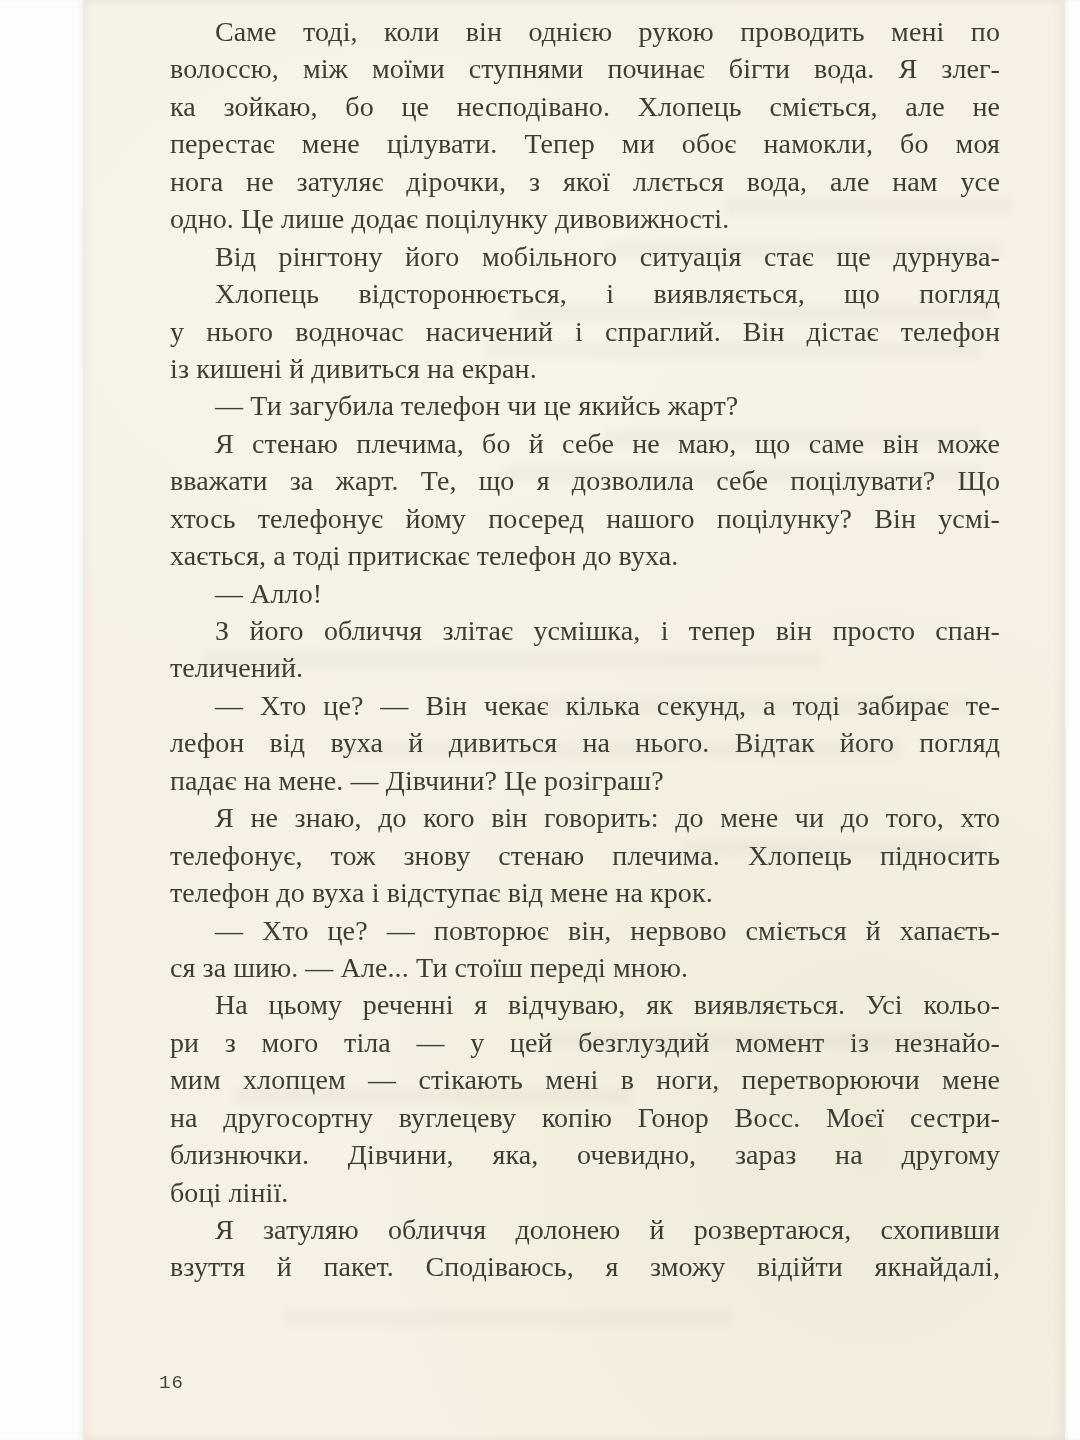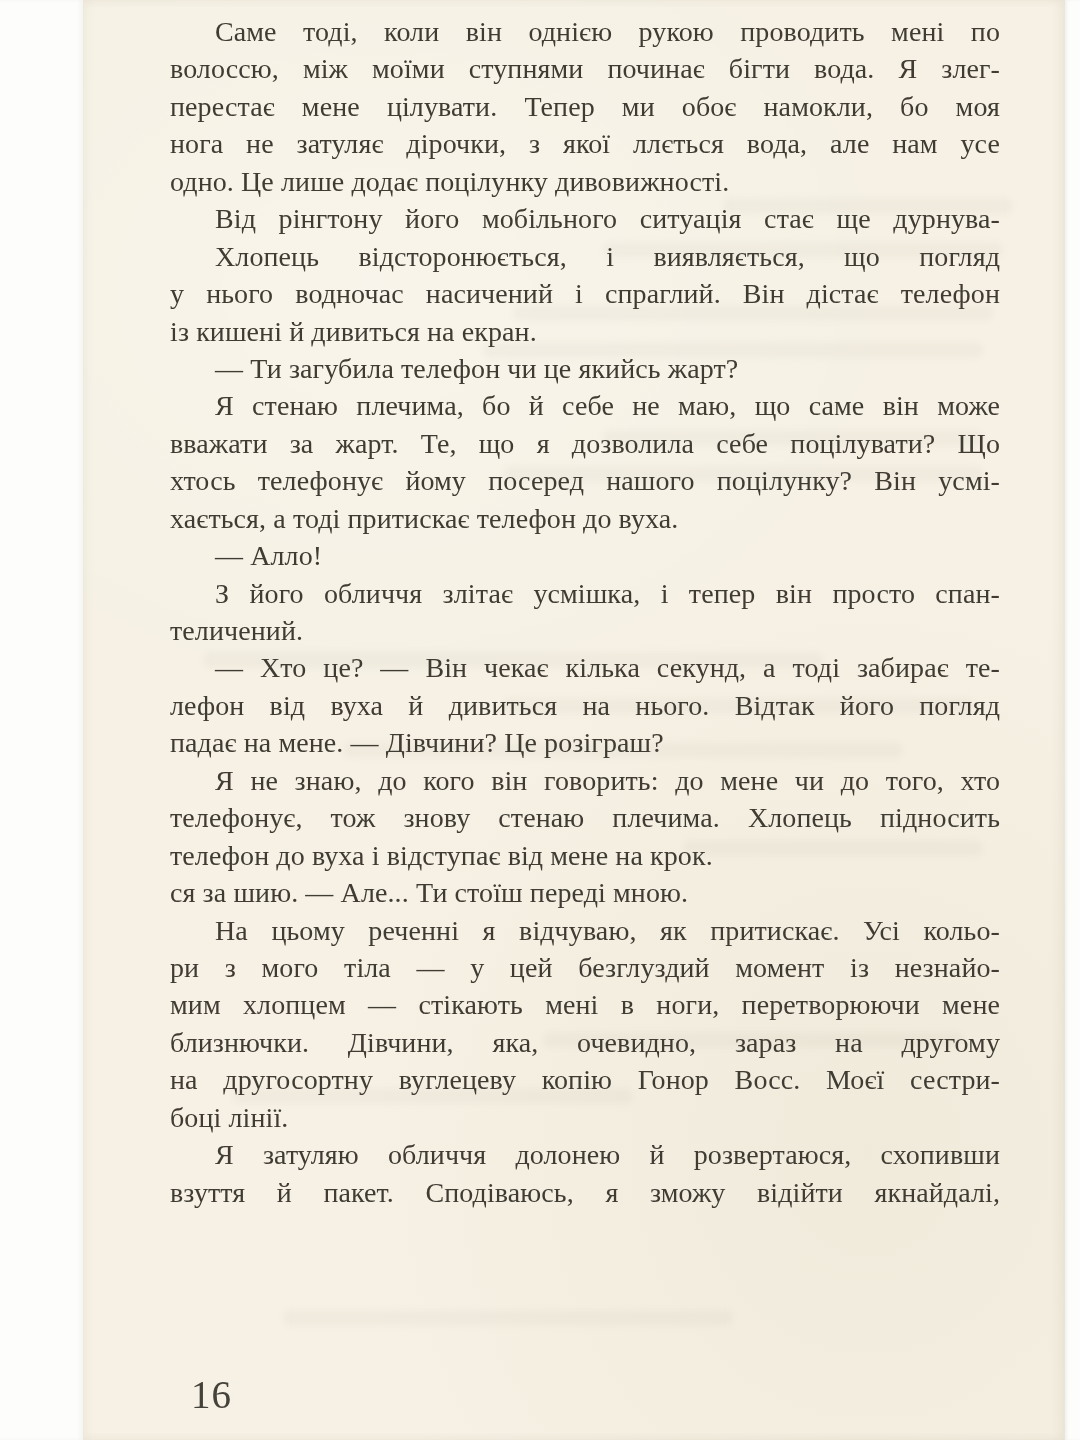--- a/index.html
+++ b/index.html
@@ -43,25 +43,24 @@
     text-align:justify;
     text-align-last:justify;
     height:37.45px;
     white-space:normal;
     overflow:visible;
   }
   .line.ind{ text-indent:45px; }
   .line.end{ text-align-last:left; }
   .pagenum{
     position:absolute;left:76px;top:1372px;
-    font-family:Liberation Serif, serif;
-    font-size:39px;
+    font-family:Liberation Mono, monospace;
+    font-size:19px;
     color:#45423b;
     letter-spacing:1px;
-    margin-left:32px;
   }
   
   .ghost{position:absolute;inset:0;pointer-events:none;z-index:1;}
   .ghost span{
     position:absolute;height:16px;border-radius:8px;
     background:#8e887a;opacity:0.06;filter:blur(3px);
   }
   .textblock,.pagenum{z-index:2;}
   .g1{left:640px;top:198px;width:290px;}
   .g2{left:520px;top:242px;width:400px;}
@@ -98,20 +97,21 @@
       <span class="g9"></span>
       <span class="g10"></span>
       <span class="g11"></span>
       <span class="g12"></span>
       <span class="g13"></span>
     </div>
 
     <div class="textblock">
       <div class="line ind">Саме тоді, коли він однією рукою проводить мені по</div>
       <div class="line">волоссю, між моїми ступнями починає бігти вода. Я злег-</div>
+      <div class="line">ка зойкаю, бо це несподівано. Хлопець сміється, але не</div>
       <div class="line">перестає мене цілувати. Тепер ми обоє намокли, бо моя</div>
       <div class="line">нога не затуляє дірочки, з якої ллється вода, але нам усе</div>
       <div class="line end">одно. Це лише додає поцілунку дивовижності.</div>
       <div class="line ind">Від рінгтону його мобільного ситуація стає ще дурнува-</div>
       <div class="line ind">Хлопець відсторонюється, і виявляється, що погляд</div>
       <div class="line">у нього водночас насичений і спраглий. Він дістає телефон</div>
       <div class="line end">із кишені й дивиться на екран.</div>
       <div class="line ind end">— Ти загубила телефон чи це якийсь жарт?</div>
       <div class="line ind">Я стенаю плечима, бо й себе не маю, що саме він може</div>
       <div class="line">вважати за жарт. Те, що я дозволила себе поцілувати? Що</div>
@@ -119,26 +119,27 @@
       <div class="line end">хається, а тоді притискає телефон до вуха.</div>
       <div class="line ind end">— Алло!</div>
       <div class="line ind">З його обличчя злітає усмішка, і тепер він просто спан-</div>
       <div class="line end">теличений.</div>
       <div class="line ind">— Хто це? — Він чекає кілька секунд, а тоді забирає те-</div>
       <div class="line">лефон від вуха й дивиться на нього. Відтак його погляд</div>
       <div class="line end">падає на мене. — Дівчини? Це розіграш?</div>
       <div class="line ind">Я не знаю, до кого він говорить: до мене чи до того, хто</div>
       <div class="line">телефонує, тож знову стенаю плечима. Хлопець підносить</div>
       <div class="line end">телефон до вуха і відступає від мене на крок.</div>
+      <div class="line ind">— Хто це? — повторює він, нервово сміється й хапаєть-</div>
       <div class="line end">ся за шию. — Але... Ти стоїш переді мною.</div>
-      <div class="line ind">На цьому реченні я відчуваю, як притискає. Усі кольо-</div>
+      <div class="line ind">На цьому реченні я відчуваю, як виявляється. Усі кольо-</div>
       <div class="line">ри з мого тіла — у цей безглуздий момент із незнайо-</div>
       <div class="line">мим хлопцем — стікають мені в ноги, перетворюючи мене</div>
+      <div class="line">на другосортну вуглецеву копію Гонор Восс. Моєї сестри-</div>
       <div class="line">близнючки. Дівчини, яка, очевидно, зараз на другому</div>
-      <div class="line">на другосортну вуглецеву копію Гонор Восс. Моєї сестри-</div>
       <div class="line end">боці лінії.</div>
       <div class="line ind">Я затуляю обличчя долонею й розвертаюся, схопивши</div>
       <div class="line">взуття й пакет. Сподіваюсь, я зможу відійти якнайдалі,</div>
     </div>
 
     <div class="pagenum">16</div>
 
   </div>
 
   <div class="margin-strip right"></div>

